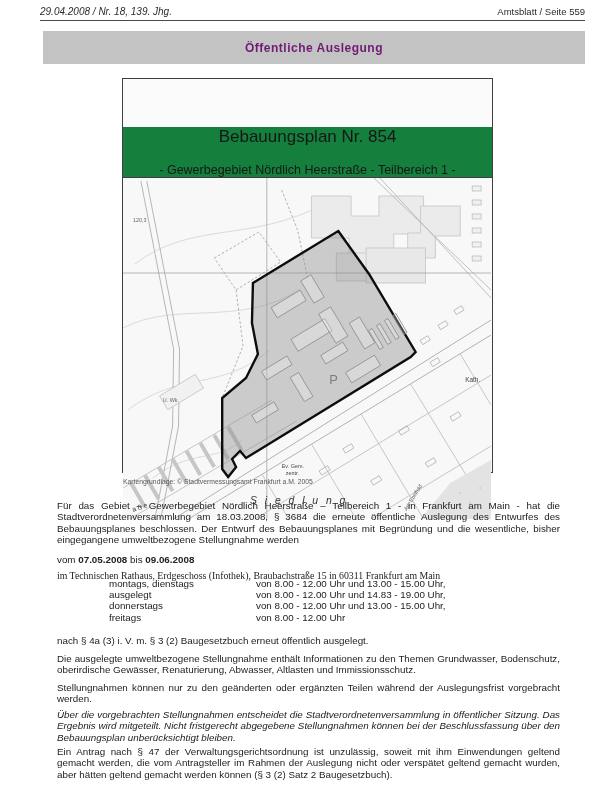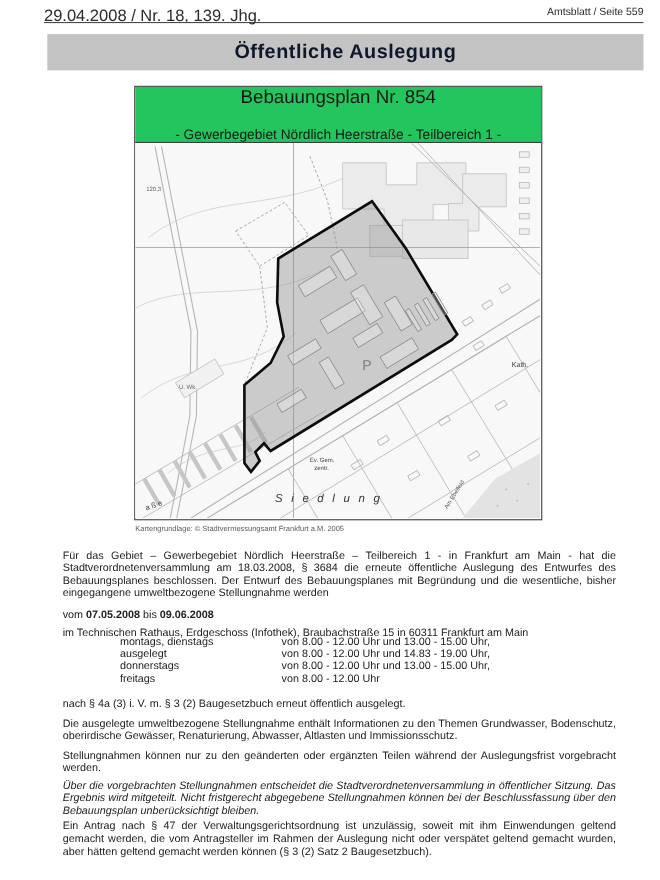--- a/index.html
+++ b/index.html
@@ -2,51 +2,52 @@
 <html lang="de"><head>
 <meta charset="utf-8">
 <style>
   html,body{margin:0;padding:0;}
   body{
     width:600px;height:800px;position:relative;background:#ffffff;
     font-family:"Liberation Sans","DejaVu Sans",sans-serif;color:#1e1e1e;
     overflow:hidden;
   }
   
-  .hdr-left{position:absolute;left:40px;top:6px;font-size:15px;color:#2b2b2b;}
+  .hdr-left{position:absolute;left:40px;top:6px;font-size:10px;color:#2b2b2b;font-style:italic;}
   .hdr-right{position:absolute;right:15px;top:6px;font-size:9.5px;color:#2b2b2b;margin-left:36px;}
   .hdr-rule{position:absolute;left:40px;top:20px;width:545px;height:1px;background:#4a4a4a;}
   
   .banner{
     position:absolute;left:43px;top:31px;width:542px;height:33px;background:#c3c3c3;
     display:flex;align-items:center;justify-content:center;
   }
-  .banner span{font-size:18px;font-weight:bold;color:#0f172a;letter-spacing:.5px;}
+  .banner span{font-size:12px;font-weight:bold;color:#701a75;letter-spacing:.5px;}
   
   .plan-box{
     position:absolute;left:122px;top:78px;width:371px;height:395px;
     border:1.5px solid #3f3f3f;box-sizing:border-box;background:#fbfbfb;
   }
   .plan-title{
     height:51px;border-bottom:1.5px solid #3f3f3f;box-sizing:border-box;
     display:flex;flex-direction:column;align-items:center;justify-content:center;gap:16px;
-    background:#22c55e;
+    background:#15803d;
+    margin-top:48px;
   }
   .plan-title .t1{font-size:17px;color:#161616;}
   .plan-title .t2{font-size:12.5px;color:#161616;}
   .plan-map{display:block;width:368px;height:341px;background:#f8f8f8;}
   svg{font-family:"Liberation Sans","DejaVu Sans",sans-serif;}
   .map-credit{position:absolute;left:123px;top:478px;font-size:6.8px;color:#5a5a5a;}
   
   .doc{position:absolute;left:57px;width:503px;font-size:9.8px;line-height:11.4px;color:#222;}
   .just{text-align:justify;}
   .p1{top:490px;}
   .date-line{top:544px;text-align:left;}
   .date-line b{font-weight:bold;}
-  .loc{top:560px;}
+  .loc{top:560px;font-family:Liberation Serif, serif;}
   .sched{top:578px;}
   .sched-row{display:flex;height:11.2px;line-height:11.2px;}
   .sched-days{margin-left:52px;width:147px;}
   .p-legal{top:625px;}
   .p-themen{top:643px;}
   .p-frist{top:672px;}
   .p-entscheid{top:699px;font-style:italic;}
   .p-antrag{top:736px;}
   .signature{position:absolute;right:48px;top:812px;text-align:right;font-size:9.8px;line-height:11.4px;color:#222;text-decoration:underline;}
 </style>

